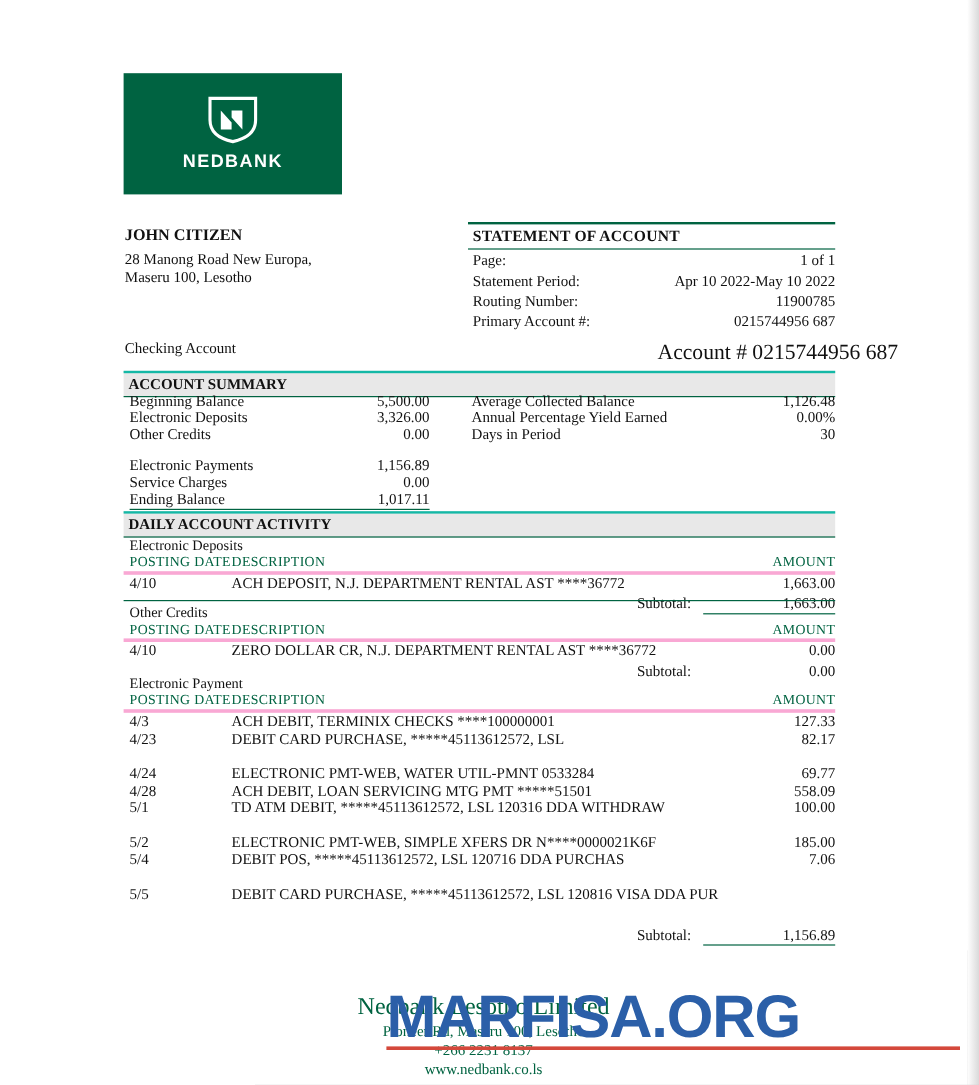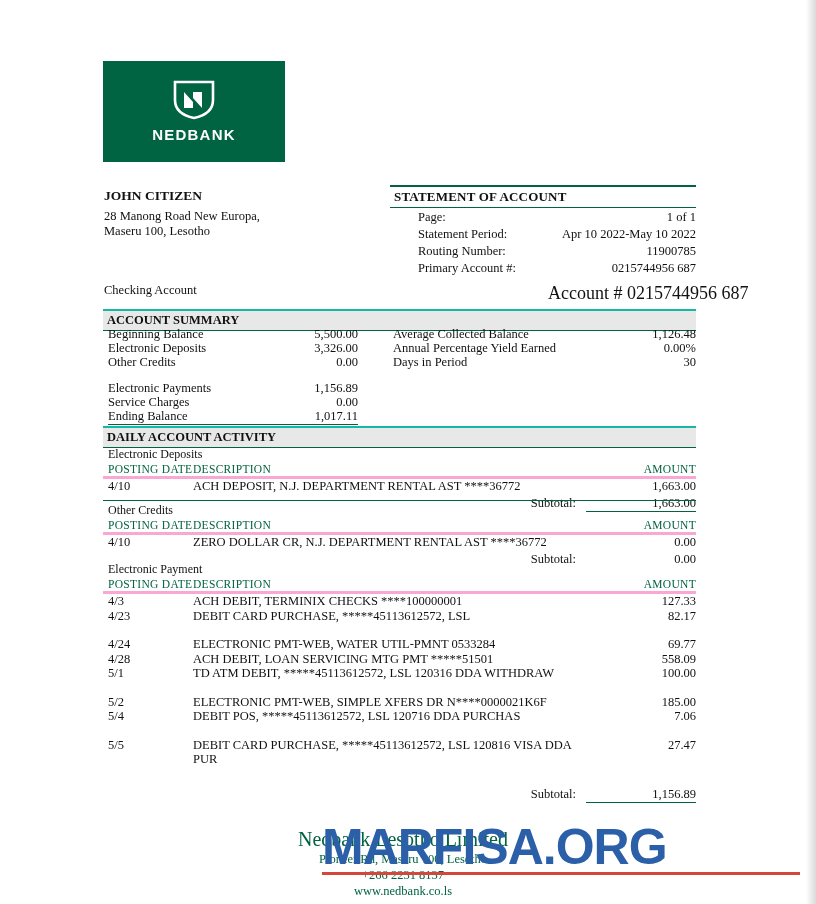--- a/index.html
+++ b/index.html
@@ -115,21 +115,20 @@
     border-bottom: 1.5px solid #006341;
     padding: 2px 0 2px 4px;
     letter-spacing: .2px;
   }
   .soa-row {
     display: flex;
     justify-content: space-between;
     font-size: 12.5px;
     color: #111;
     padding: 2px 0 0 4px;
-    margin-left: 24px;
   }
 
   
   .sect-bar {
     position: absolute;
     left: 103px;
     width: 593px;
     border-top: 2px solid #14b8a6;
     border-bottom: 1.5px solid #006341;
     font-family: "Liberation Serif", serif;
@@ -422,21 +421,20 @@
     </div>
     <div class="txn">
       <span class="c-date">5/4</span>
       <span class="c-desc">DEBIT POS, *****45113612572, LSL 120716 DDA PURCHAS</span>
       <span class="c-amt">7.06</span>
     </div>
     <div class="spacer"></div>
     <div class="txn">
       <span class="c-date">5/5</span>
       <span class="c-desc">DEBIT CARD PURCHASE, *****45113612572, LSL 120816 VISA DDA PUR</span>
-      <span class="c-amt">27.47</span>
     </div>
 
     <div class="subtotal-row" style="margin-top:18px;">
       <span class="subtotal-label">Subtotal:</span>
       <span class="subtotal-val">1,156.89</span>
     </div>
   </div>
 
   <div class="footer">
     <div class="f-name">Nedbank Lesotho Limited</div>

